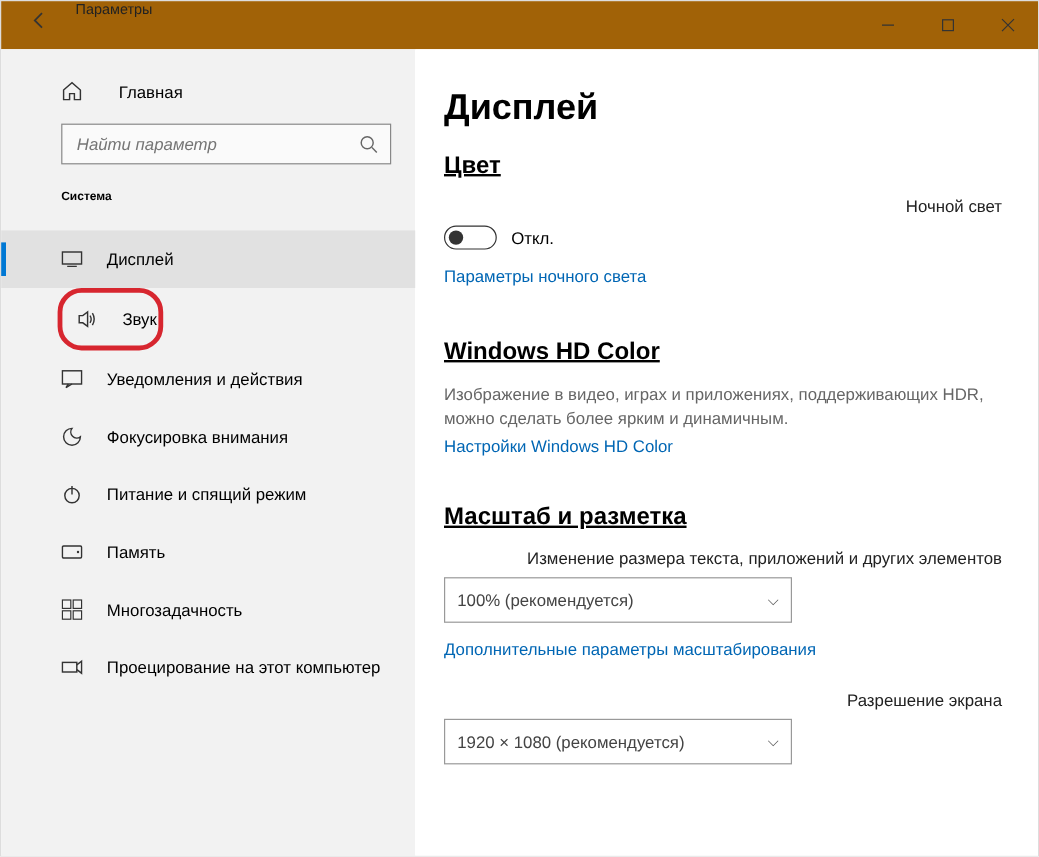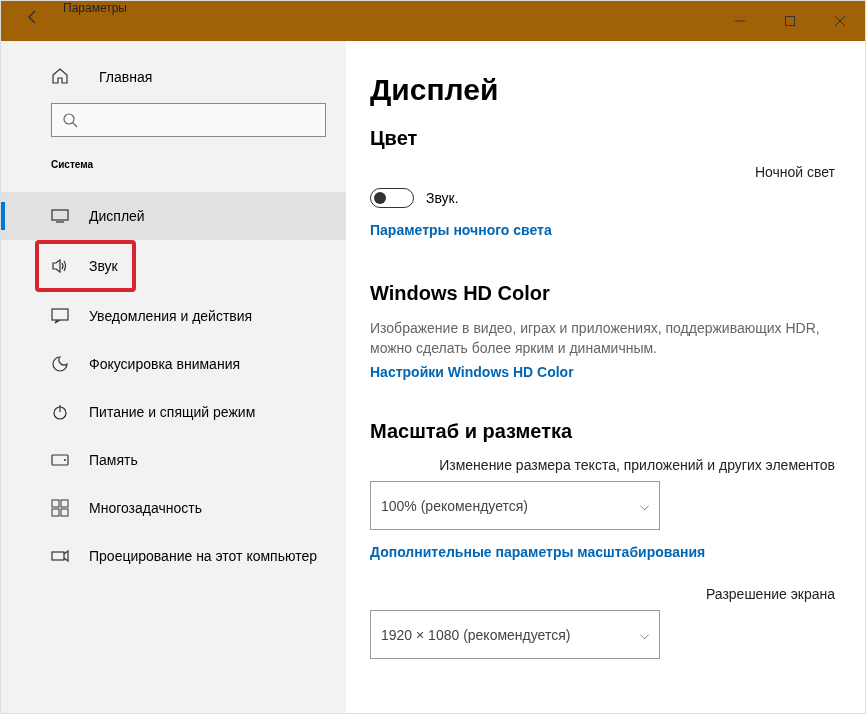--- a/index.html
+++ b/index.html
@@ -111,59 +111,60 @@
   .nav li.active::before {
     content:"";
     position:absolute;
     left:0; top:10px; bottom:10px;
     width:4px;
     background:#0078d4;
   }
   .nav li .ico { width:18px; height:18px; display:flex; align-items:center; justify-content:center; color:#333;}
   .highlight {
     border: 4px solid #d7262f;
-    border-radius: 4px;
-    margin-left: 34px;
+    border-radius: 20px;
+    margin-left: 47px;
     margin-right: 210px;
     padding-left: 12px !important;
     height: 52px !important;
   }
   .content {
     flex:1;
     padding: 24px 30px 0 24px;
     overflow-y: auto;
     background:#fff;
   }
   h1.page {
     font-size: 30px;
     font-weight: 600;
     margin: 8px 0 20px 0;
   }
   h2.sect {
     font-size: 20px;
     font-weight: 600;
     margin: 18px 0 14px 0;
+    text-decoration: underline;
   }
   .label-txt { color:#222; margin-bottom: 8px; font-size:14px;text-align:right;}
   .desc-txt { color:#666; font-size:14px; line-height:1.4; margin-bottom:6px;}
-  .link-txt { color:#0066b4; cursor:pointer; font-size:14px; margin-bottom: 16px; display:inline-block;font-weight:bold;}
+  .link-txt { color:#0066b4; cursor:pointer; font-size:14px; margin-bottom: 16px; display:inline-block;}
   .toggle {
     display:flex; align-items:center; gap:12px; margin-bottom:14px;
   }
   .toggle-track {
     width:44px; height:20px; border:1px solid #333; border-radius:10px;
     position:relative; background:#fff; cursor:pointer;
   }
   .toggle-knob {
     width:12px; height:12px; border-radius:50%; background:#333;
     position:absolute; left:3px; top:3px;
   }
   .dropdown {
     width: 290px;
-    height: 49px;
+    height: 38px;
     border: 1px solid #999;
     display:flex;
     align-items:center;
     padding: 0 10px;
     justify-content: space-between;
     cursor:pointer;
     margin-bottom: 10px;
     color:#444;
     font-size:14px;
     background:#fff;
@@ -206,20 +207,21 @@
       <div class="home-row">
         <span class="ico">
           <svg width="18" height="18" viewBox="0 0 18 18">
               <path d="M2 8 L9 2 L16 8 V16 H11 V11 H7 V16 H2 Z" stroke="#333" stroke-width="1.2" fill="none"></path>
             </svg>
         </span>
         <span>Главная</span>
       </div>
 
       <div class="search-wrap">
+        <input type="text" placeholder="Найти параметр" style="">
         <span>
           <svg width="16" height="16" viewBox="0 0 16 16">
               <circle cx="7" cy="7" r="5" stroke="#666" stroke-width="1.2" fill="none"></circle>
               <line x1="11" y1="11" x2="15" y2="15" stroke="#666" stroke-width="1.2"></line>
             </svg>
         </span>
       </div>
 
       <div class="cat-label">Система</div>
 
@@ -303,21 +305,21 @@
 
     <div class="content">
       <h1 class="page">Дисплей</h1>
 
       <h2 class="sect">Цвет</h2>
       <div class="label-txt">Ночной свет</div>
       <div class="toggle">
         <div class="toggle-track">
           <div class="toggle-knob"></div>
         </div>
-        <span>Звук.</span>
+        <span>Откл.</span>
       </div>
       <div class="link-txt">Параметры ночного света</div>
 
       <h2 class="sect" style="margin-top:28px;">Windows HD Color</h2>
       <div class="desc-txt">Изображение в видео, играх и приложениях, поддерживающих HDR, можно сделать более ярким и динамичным.</div>
       <div class="link-txt">Настройки Windows HD Color</div>
 
       <h2 class="sect" style="margin-top:24px;">Масштаб и разметка</h2>
       <div class="label-txt">Изменение размера текста, приложений и других элементов</div>
       <div class="dropdown">

